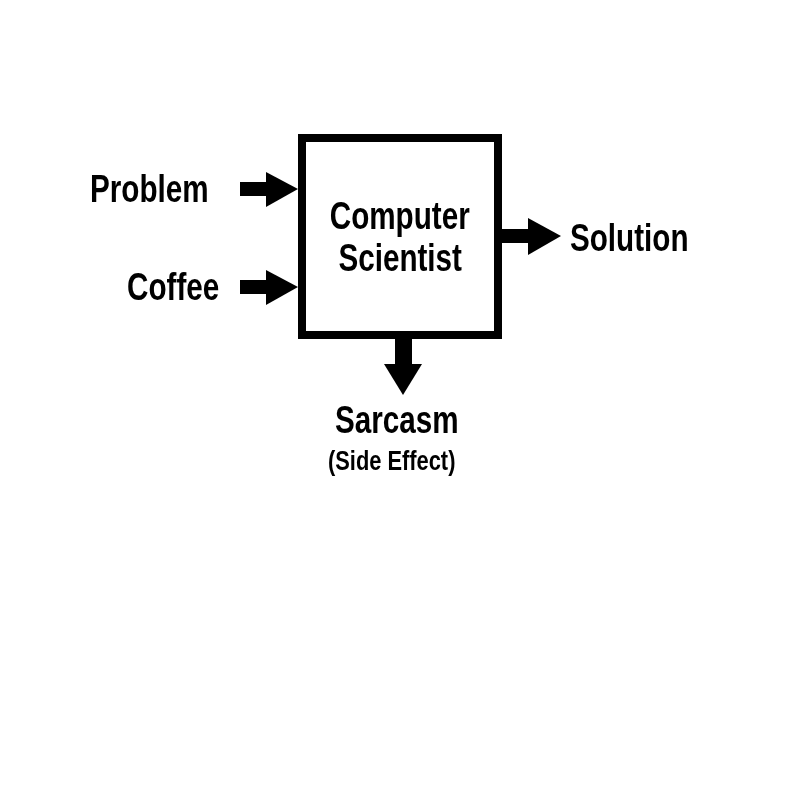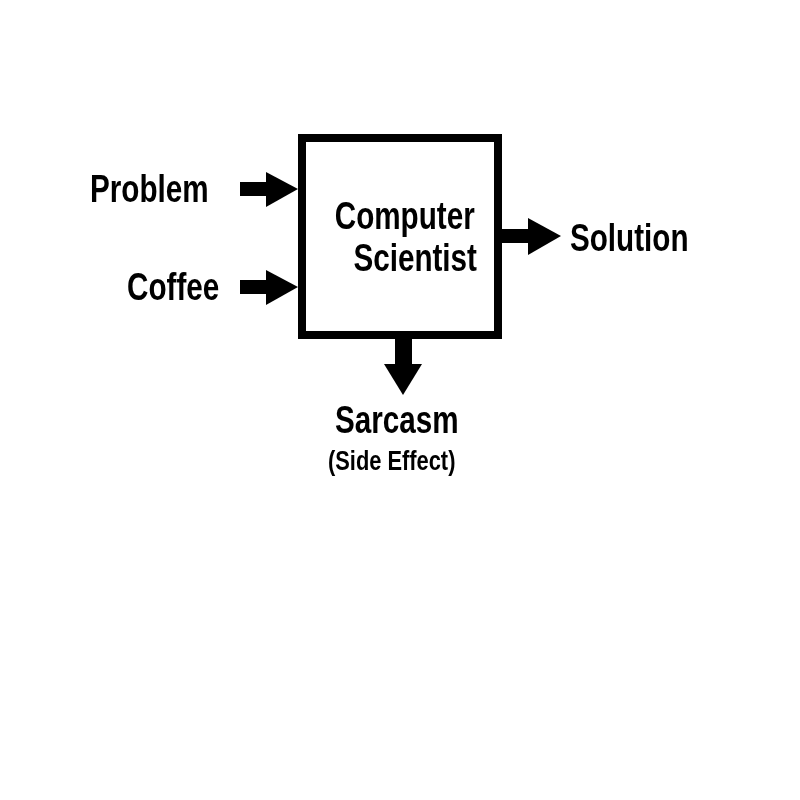--- a/index.html
+++ b/index.html
@@ -16,21 +16,21 @@
     .box {
       position: absolute;
       left: 298px; top: 134px;
       width: 188px; height: 189px;
       border: 8px solid #000;
       background: #fff;
     }
     .center-text {
       position: absolute;
       left: 0; top: 0; width: 100%; height: 100%;
-      display: flex; flex-direction: column; align-items: flex-end; justify-content: center;
+      display: flex; flex-direction: column; align-items: center; justify-content: center;
     }
     .center-line {
       font-family: "Liberation Sans", sans-serif;
       font-weight: bold;
       font-size: 38px;
       line-height: 42px;
       transform: scaleX(0.78);
       color: #000;
       white-space: nowrap;
     }

